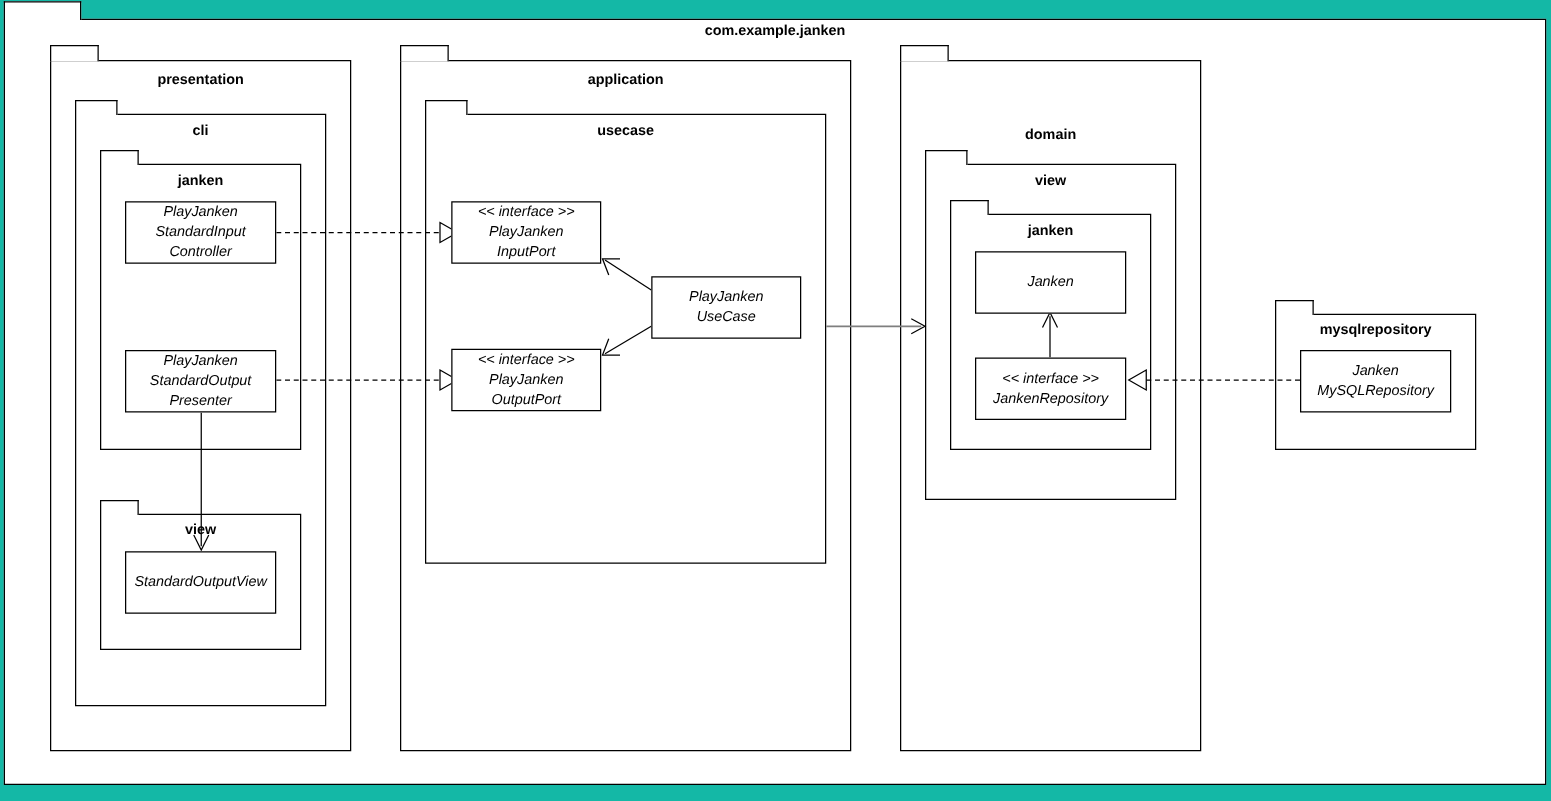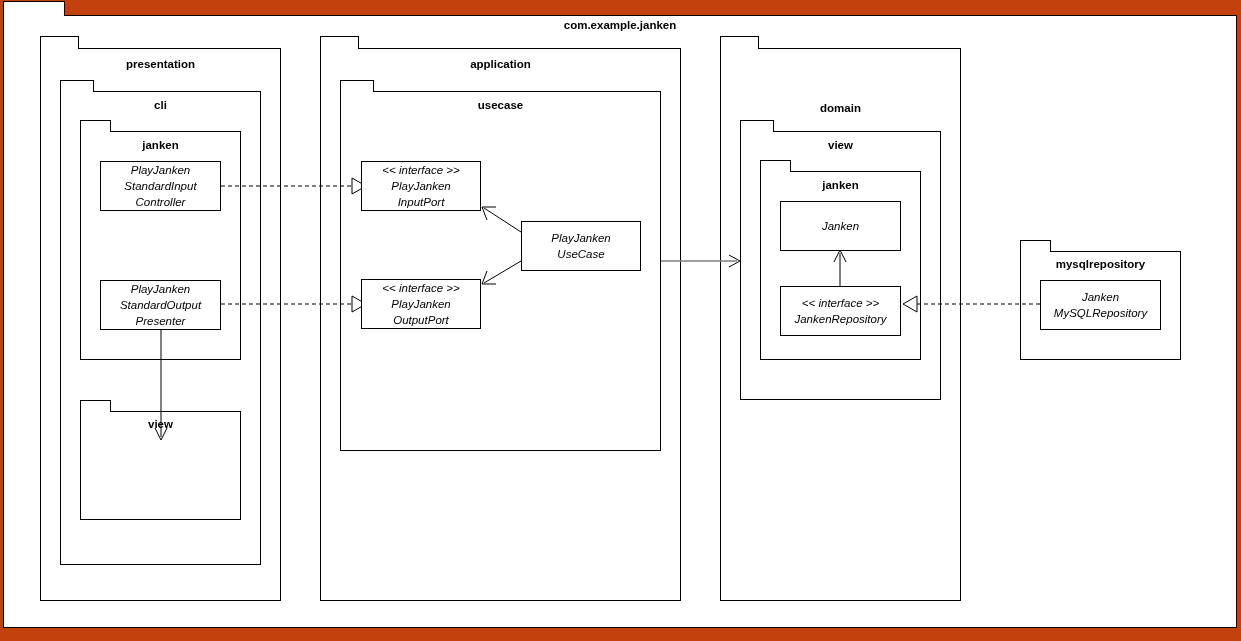--- a/index.html
+++ b/index.html
@@ -8,21 +8,21 @@
     background: #ffffff;
   }
   body {
     font-family: "Liberation Sans", sans-serif;
     -webkit-font-smoothing: antialiased;
   }
   #canvas {
     position: relative;
     width: 1241px;
     height: 641px;
-    background: #c2410c;
+    background: #14b8a6;
     overflow: hidden;
   }
   
   .pkg {
     position: absolute;
     box-sizing: border-box;
   }
   .pkg > .pkg-tab {
     position: absolute;
     left: 0;
@@ -198,20 +198,21 @@
   </svg>
 
   <div class="cls" style="left:100px; top:161px; width:121px; height:50px;">PlayJanken
 StandardInput
 Controller</div>
 
   <div class="cls" style="left:100px; top:280px; width:121px; height:50px;">PlayJanken
 StandardOutput
 Presenter</div>
 
+  <div class="cls" style="left:100px; top:441px; width:121px; height:50px;">StandardOutputView</div>
 
   <div class="cls" style="left:361px; top:161px; width:120px; height:50px;">&lt;&lt; interface &gt;&gt;
 PlayJanken
 InputPort</div>
 
   <div class="cls" style="left:361px; top:279px; width:120px; height:50px;">&lt;&lt; interface &gt;&gt;
 PlayJanken
 OutputPort</div>
 
   <div class="cls" style="left:521px; top:221px; width:120px; height:50px;">PlayJanken

